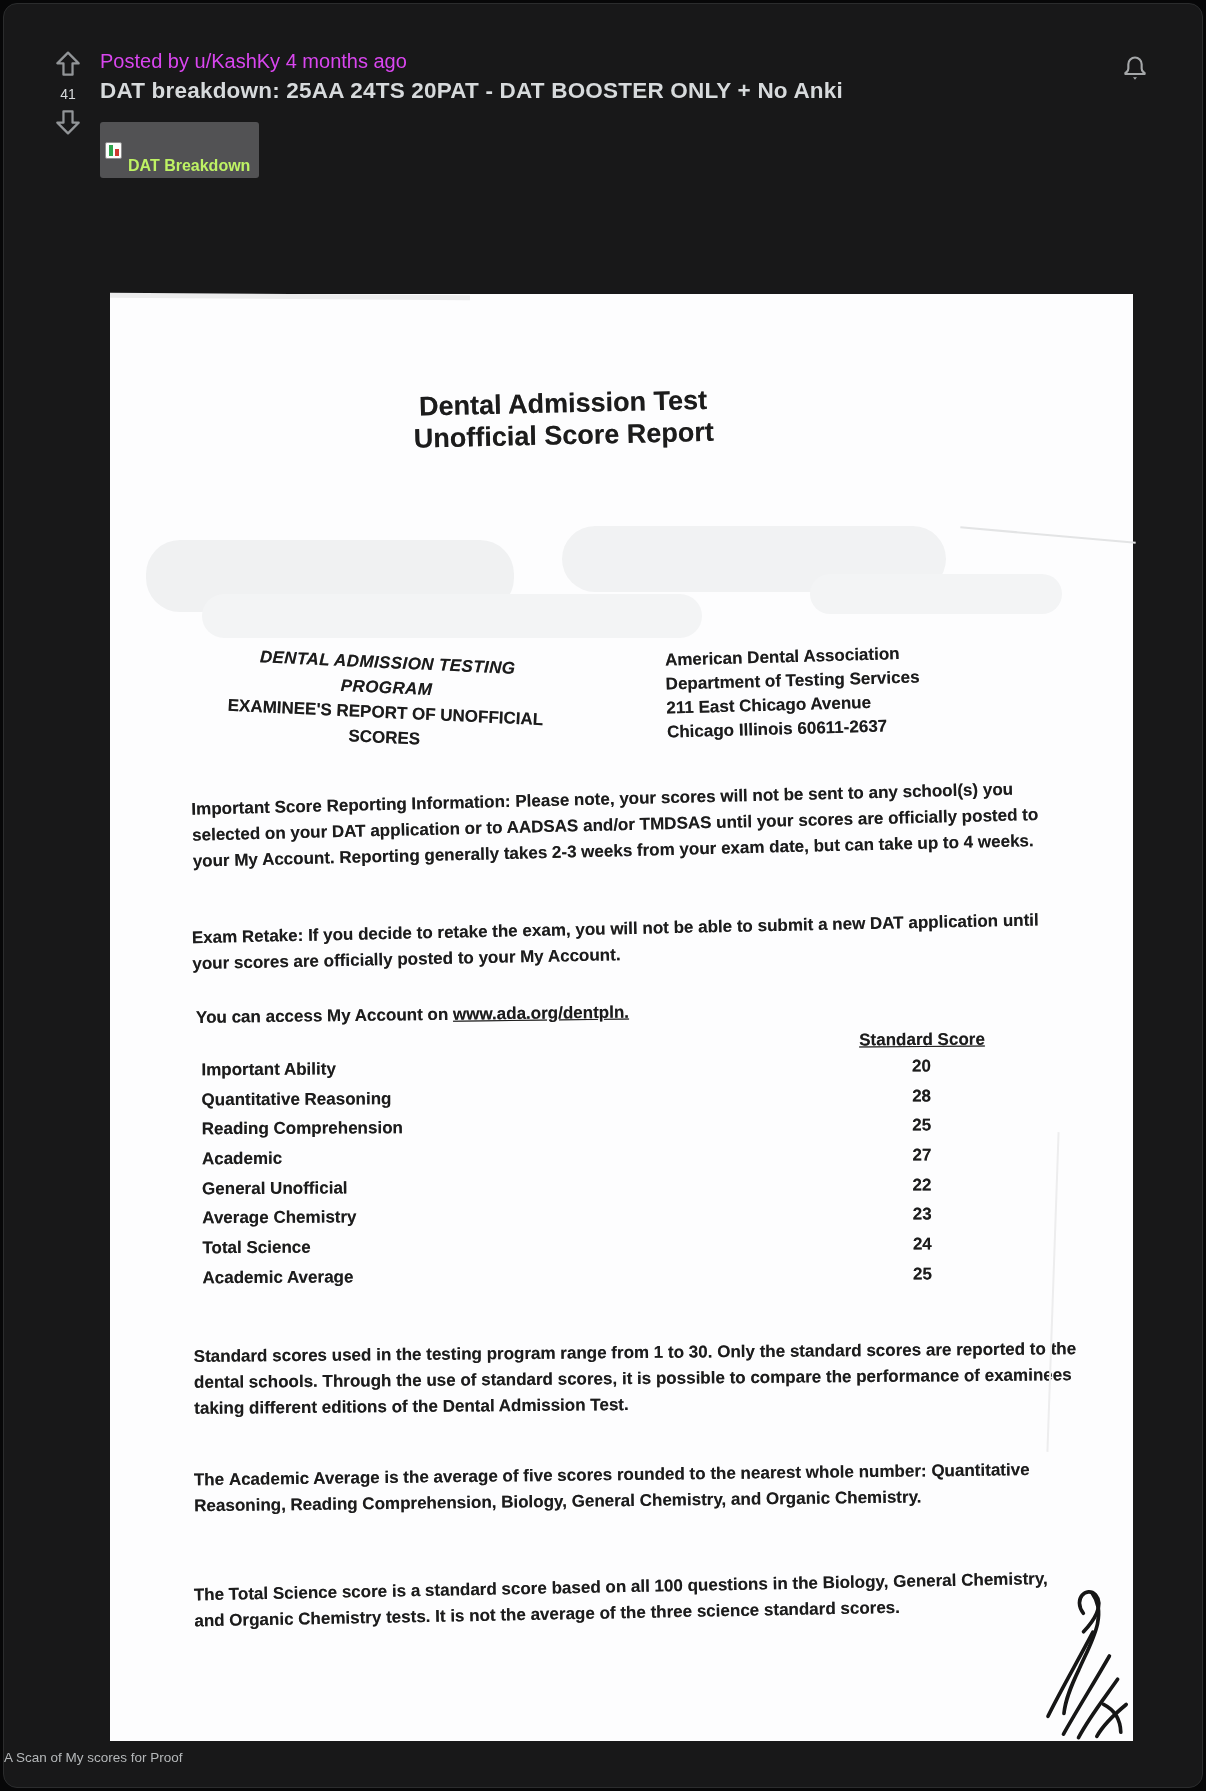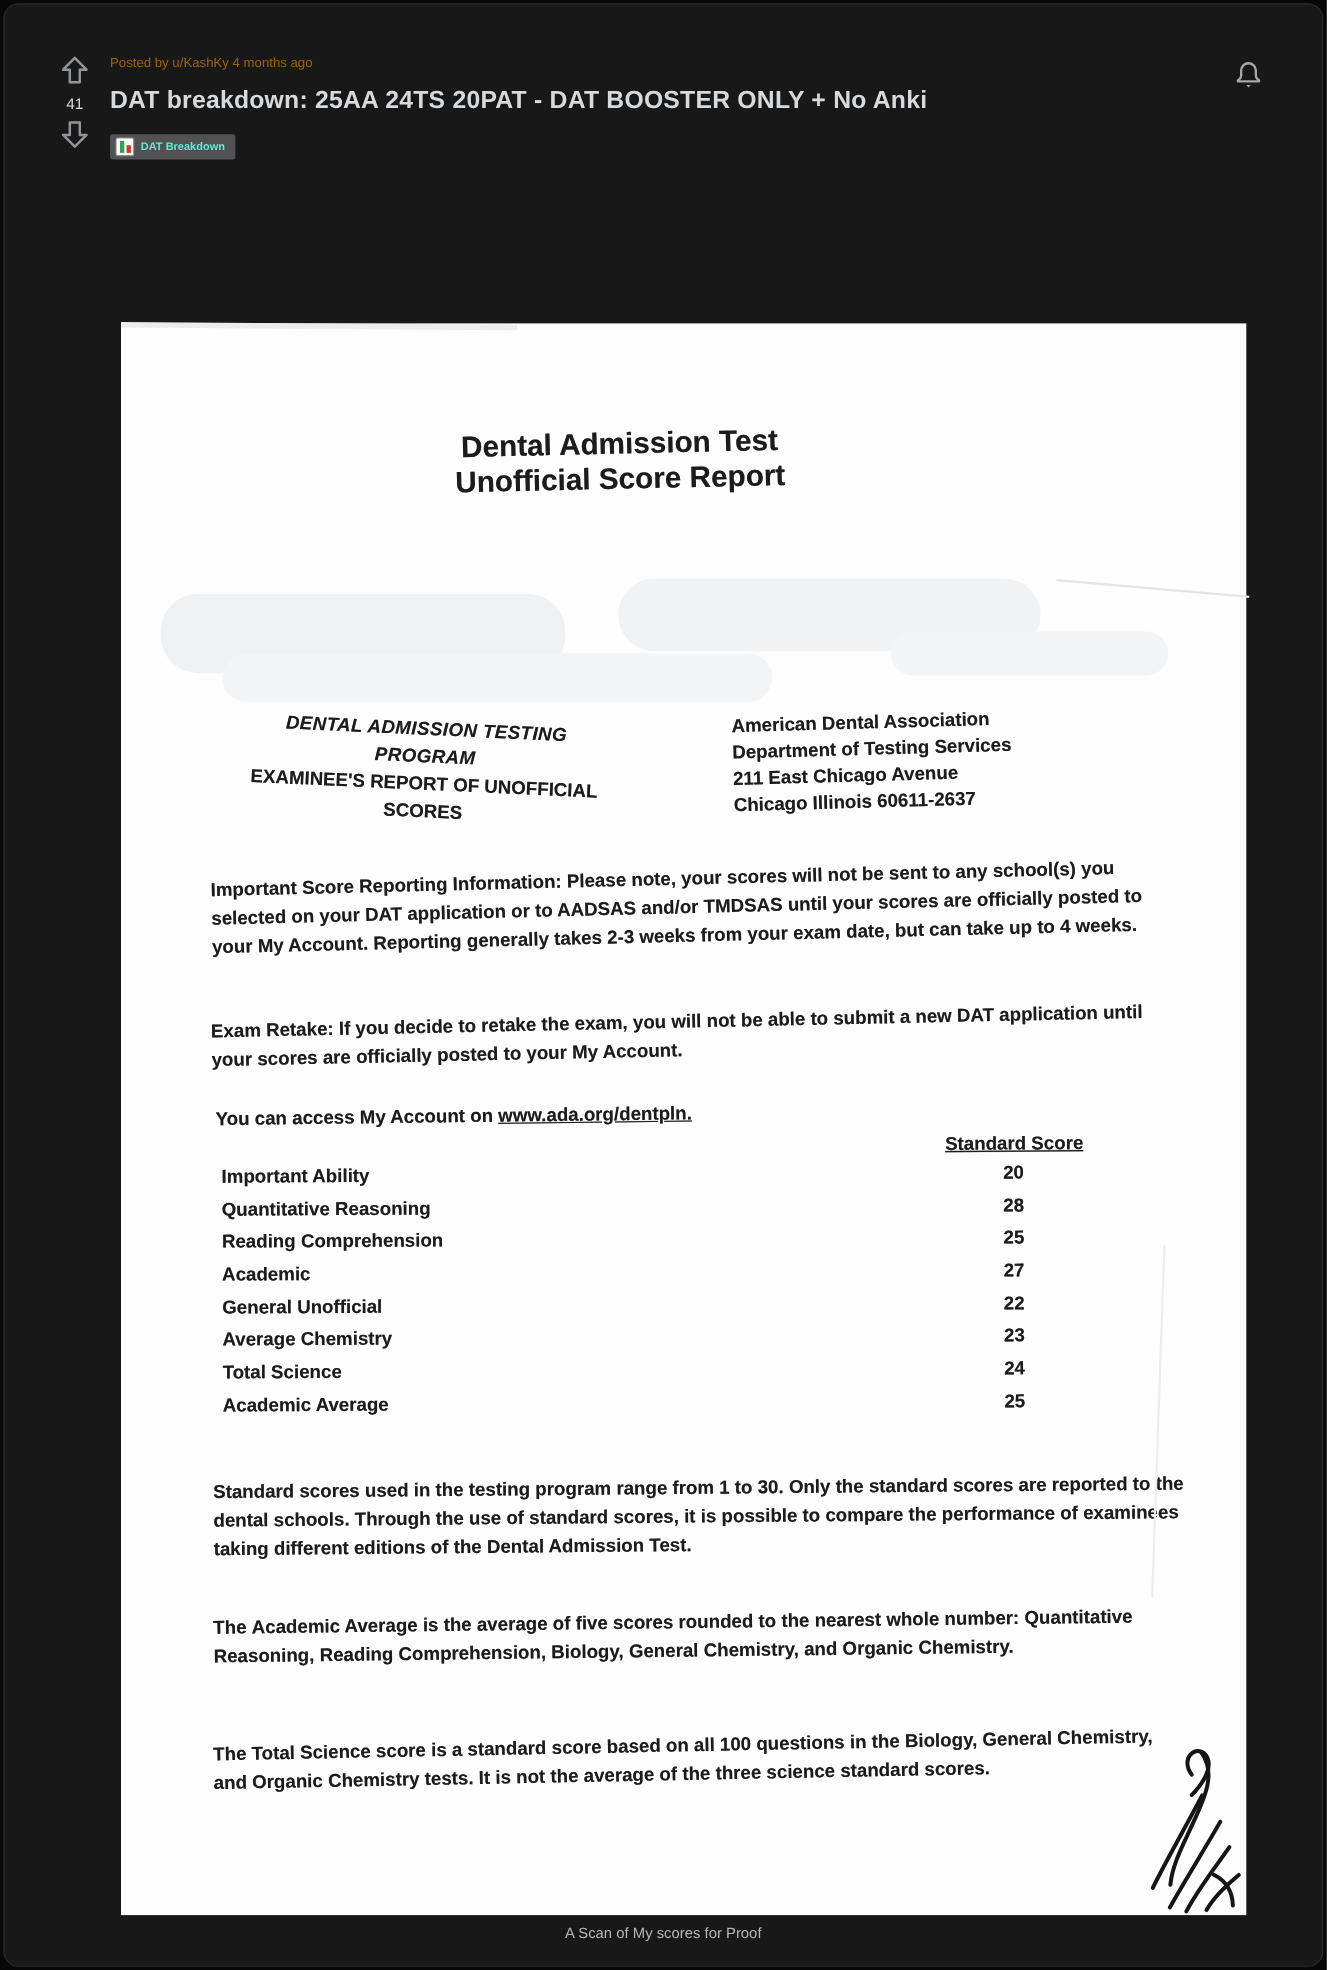--- a/index.html
+++ b/index.html
@@ -6,26 +6,26 @@
   html,body { width:1206px; height:1791px; background:#070708; font-family:"Liberation Sans", sans-serif; }
   .card {
     position:absolute; left:3px; top:3px; width:1200px; height:1785px;
     background:#181819; border:1px solid #2b2c2d; border-radius:14px; overflow:hidden;
   }
   
   .vote-col { position:absolute; left:40px; top:44px; width:48px; text-align:center; }
   .vote-btn { display:block; width:32px; height:32px; margin:0 auto; cursor:pointer; background:none; border:none; }
   .vote-count { color:#d7dadc; font-size:14px; font-weight:400; padding:6px 0 4px 0; }
   
-  .meta { position:absolute; left:96px; top:46px; font-size:12px; color:#a16207; }
+  .meta { position:absolute; left:96px; top:46px; font-size:20px; color:#d946ef; }
   .bell { position:absolute; left:1114px; top:48px; width:34px; height:36px; cursor:pointer; }
   .post-title { position:absolute; left:96px; top:74px; width:980px; font-size:22.5px; font-weight:700; color:#d7dadc; letter-spacing:.2px; }
   .flair { position:absolute; left:96px; top:118px; display:inline-flex; align-items:center; gap:6px;
            background:#525254; border-radius:3px; padding:3px 9px 3px 5px; cursor:pointer; }
-  .flair-label { color:#5eead4; font-size:10px; font-weight:600; }
+  .flair-label { color:#bef264; font-size:16px; font-weight:600;margin-top:32px; }
   .flair-icon { position:relative; width:17px; height:17px; background:#fdfdfd; border:1px solid #8d8d8d; border-radius:2px; }
   .flair-icon .bar-g { position:absolute; left:3px; bottom:2px; width:4px; height:11px; background:#2fa44d; }
   .flair-icon .bar-r { position:absolute; left:9px; bottom:2px; width:4px; height:7px; background:#cf3a30; }
   .body-text { position:absolute; left:96px; top:164px; width:890px; font-size:16.5px; line-height:26px; color:#d7dadc; }
   
   .doc { position:absolute; left:106px; top:290px; width:1023px; height:1447px; background:#fdfdfe; cursor:pointer; }
   .doc, .doc * { color:#1c1c1c; }
   .doc .txt { position:absolute; text-shadow:0 0 .5px rgba(10,10,10,.5); }
   .smudge { position:absolute; border-radius:34px; }
   .doc-title { top:92px; left:0; width:100%; text-align:center; font-size:27px; font-weight:800; line-height:32px;
@@ -48,21 +48,21 @@
   .tbl-row .lab { position:absolute; left:92px; font-size:17px; font-weight:800; }
   .tbl-row .val { position:absolute; left:712px; width:200px; text-align:center; font-size:17px; font-weight:800; }
   .p-standard { top:1046px; left:84px; width:888px; transform:rotate(-.5deg); }
   .p-academic { top:1168px; left:84px; width:874px; transform:rotate(-.7deg); }
   .p-total { top:1280px; left:84px; width:880px; transform:rotate(-1.1deg); }
   .crease-h { position:absolute; left:850px; top:240px; width:176px; height:2px; background:#e3e4e5; transform:rotate(5deg); }
   .crease-v { position:absolute; left:942px; top:838px; width:2px; height:320px; background:#ededee; transform:rotate(2deg); }
   .edge-top { position:absolute; left:0; top:0; width:360px; height:5px; background:#ececed; transform:rotate(.4deg); }
   .signature { position:absolute; right:4px; bottom:0; width:106px; height:152px; }
   
-  .caption { position:absolute; left:0; top:1746px; width:100%; text-align:center; font-size:13.5px; color:#b5b8ba; }
+  .caption { position:absolute; left:0; top:1746px; width:100%; text-align:left; font-size:13.5px; color:#b5b8ba; }
 </style>
 </head>
 <body>
 
 <div class="card">
 
   <div class="vote-col">
     <button class="vote-btn" aria-label="upvote">
       <svg viewBox="0 0 24 24" width="32" height="32">
           <path d="M12 3.5 L20 11.5 H15.4 V20 H8.6 V11.5 H4 Z" fill="none" stroke="#929598" stroke-width="1.7" stroke-linejoin="round"></path>

